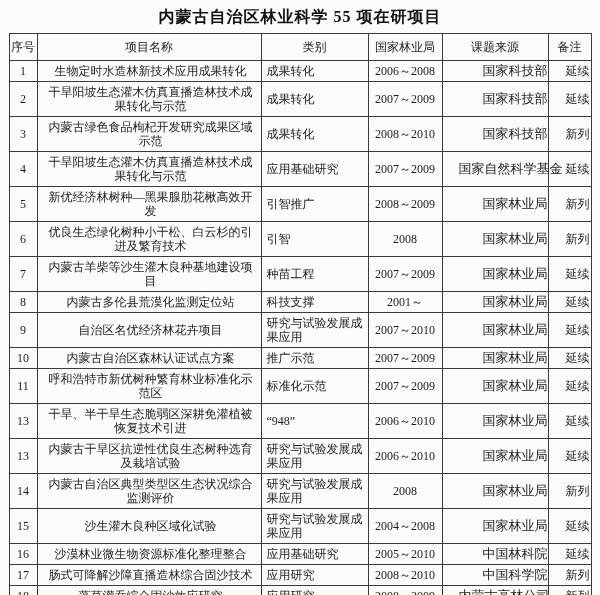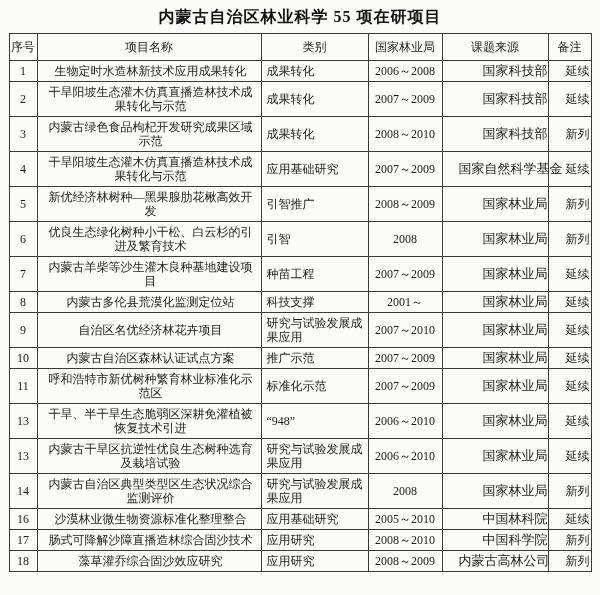--- a/index.html
+++ b/index.html
@@ -213,20 +213,28 @@
         </tr>
         <tr>
           <td class="col-no">14</td>
           <td class="col-name">内蒙古自治区典型类型区生态状况综合监测评价</td>
           <td class="col-category">研究与试验发展成果应用</td>
           <td class="col-years">2008</td>
           <td class="col-source">国家林业局</td>
           <td class="col-note">新列</td>
         </tr>
         <tr>
+          <td class="col-no">15</td>
+          <td class="col-name">沙生灌木良种区域化试验</td>
+          <td class="col-category">研究与试验发展成果应用</td>
+          <td class="col-years">2004～2008</td>
+          <td class="col-source">国家林业局</td>
+          <td class="col-note">延续</td>
+        </tr>
+        <tr>
           <td class="col-no">16</td>
           <td class="col-name">沙漠林业微生物资源标准化整理整合</td>
           <td class="col-category">应用基础研究</td>
           <td class="col-years">2005～2010</td>
           <td class="col-source">中国林科院</td>
           <td class="col-note">延续</td>
         </tr>
         <tr>
           <td class="col-no">17</td>
           <td class="col-name">肠式可降解沙障直播造林综合固沙技术</td>

